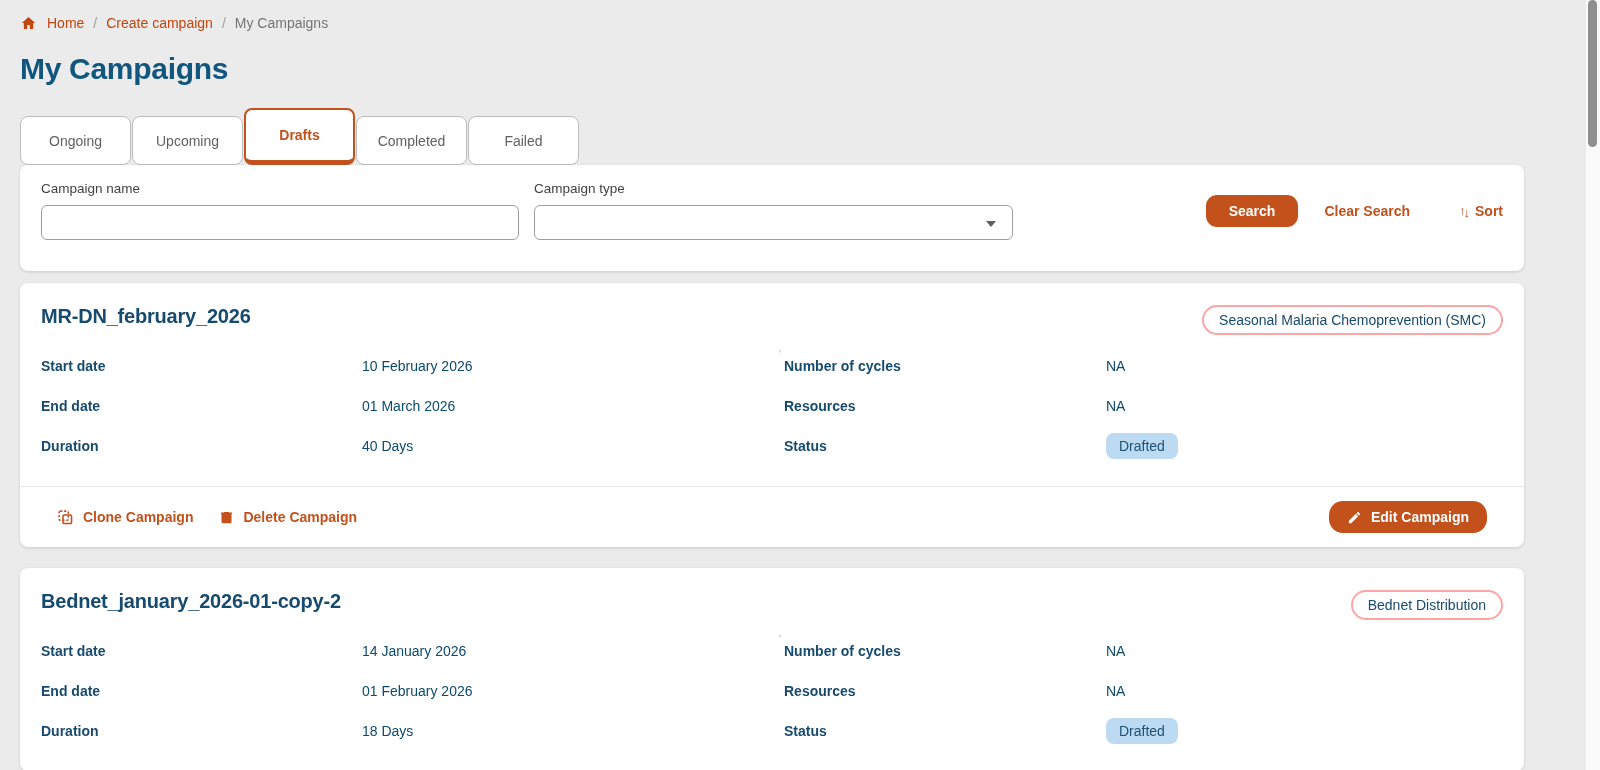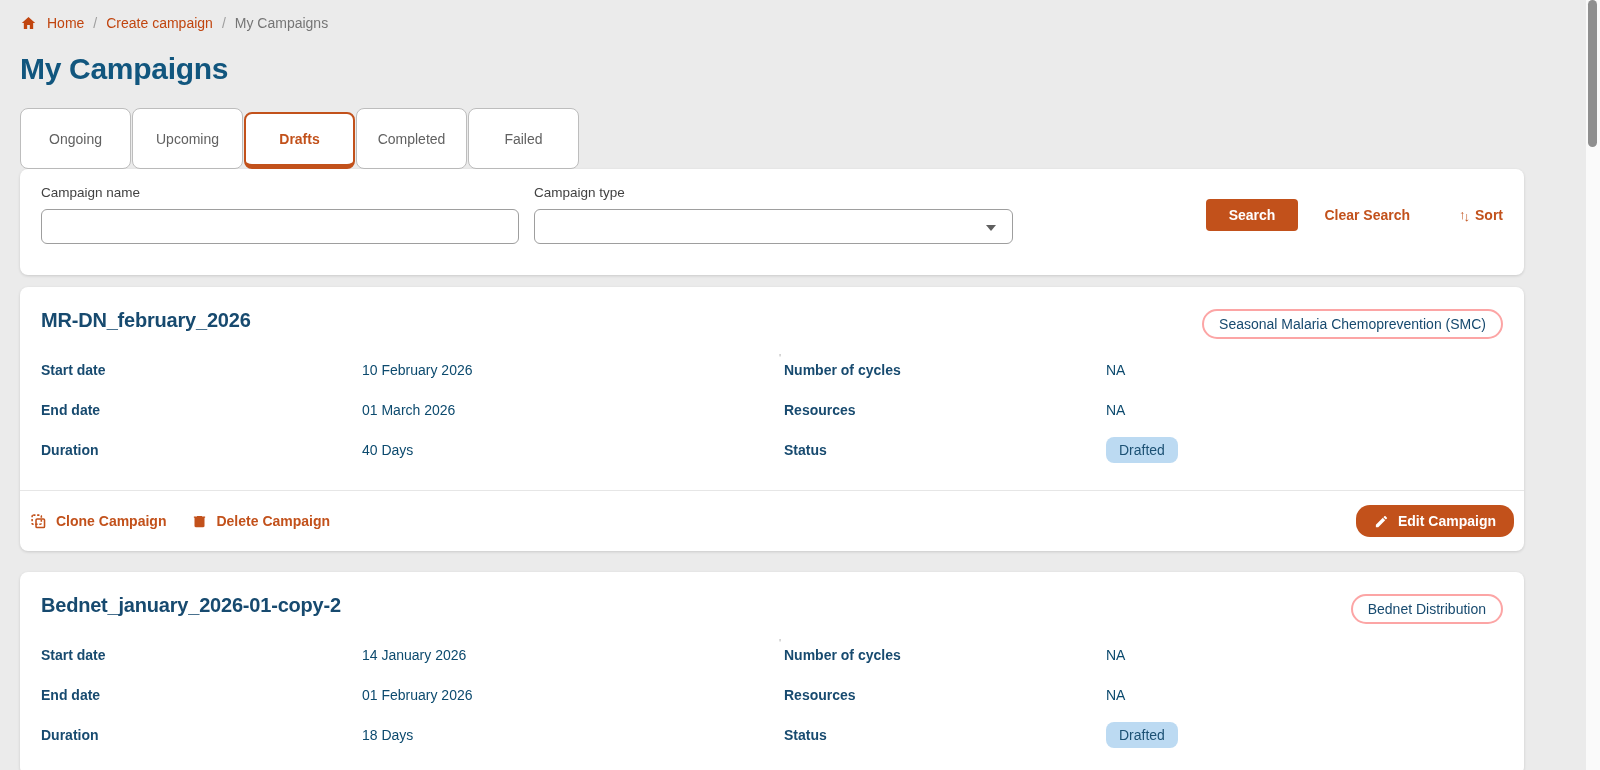--- a/index.html
+++ b/index.html
@@ -21,21 +21,21 @@
 
   
   .page-title {
     margin-top:21px; font-size:30px; font-weight:bold;
     color:#11567E; letter-spacing:-0.3px;
   }
 
   
   .tabs { display:flex; align-items:flex-end; margin-top:22px; gap:1px; }
   .tab {
-    width:111px; height:61px; background:#FFFFFF;
+    width:111px; height:49px; background:#FFFFFF;
     border:1px solid #BDBDBD; border-radius:8px;
     display:flex; align-items:center; justify-content:center;
     font-size:14px; color:#616161; cursor:pointer;
   }
   .tab.active {
     height:57px; border:2px solid #C2511B; border-bottom-width:5px;
     color:#C2511B; font-weight:bold; z-index:2;
   }
 
   
@@ -59,21 +59,21 @@
   .caret {
     position:absolute; right:16px; top:15px;
     width:0; height:0; border-left:5px solid transparent;
     border-right:5px solid transparent; border-top:6px solid #5F5F5F;
   }
   .panel-actions {
     position:absolute; right:21px; top:30px;
     display:flex; align-items:center;
   }
   .btn-primary {
-    background:#C2511B; color:#FFFFFF; border:none; border-radius:4px;
+    background:#C2511B; color:#FFFFFF; border:none; border-radius:11px;
     font-size:14px; font-weight:bold; padding:8px 23px; cursor:pointer;
     font-family:"Liberation Sans",sans-serif;
   }
   .link-action {
     color:#C2511B; font-size:14px; font-weight:bold; cursor:pointer;
     display:flex; align-items:center;
   }
   .clear-link { margin-left:26px; }
   .sort-link { margin-left:49px; }
   .sort-arrows { font-size:13px; letter-spacing:-2px; margin-right:7px; position:relative; top:-1px; }
@@ -95,21 +95,21 @@
   .rows { position:relative; }
   .row { display:grid; grid-template-columns:321px 422px 322px auto; height:40px; align-items:center; }
   .f-label { font-size:14px; font-weight:bold; color:#174A6F; }
   .f-value { font-size:14px; color:#0c4a6e; }
   .status-pill {
     display:inline-block; background:#BCDAF2; color:#1C5174;
     font-size:14px; padding:5px 13px; border-radius:8px;
   }
   .stray { position:absolute; left:738px; top:2px; font-size:11px; color:#B0B0B0; }
   .card-footer {
-    border-top:1px solid #E6E6E6; padding:14px 10px;
+    border-top:1px solid #E6E6E6; padding:14px 37px;
     display:flex; align-items:center;
   }
   .footer-link { display:flex; align-items:center; gap:9px; color:#C2511B; font-size:14px; font-weight:bold; cursor:pointer; }
   .delete-link { margin-left:26px; }
   .btn-edit {
     margin-left:auto; background:#C2511B; color:#fff; border:none; border-radius:14px;
     font-size:14px; font-weight:bold; padding:8px 18px; cursor:pointer;
     display:flex; align-items:center; gap:9px;
     font-family:"Liberation Sans",sans-serif;
   }

